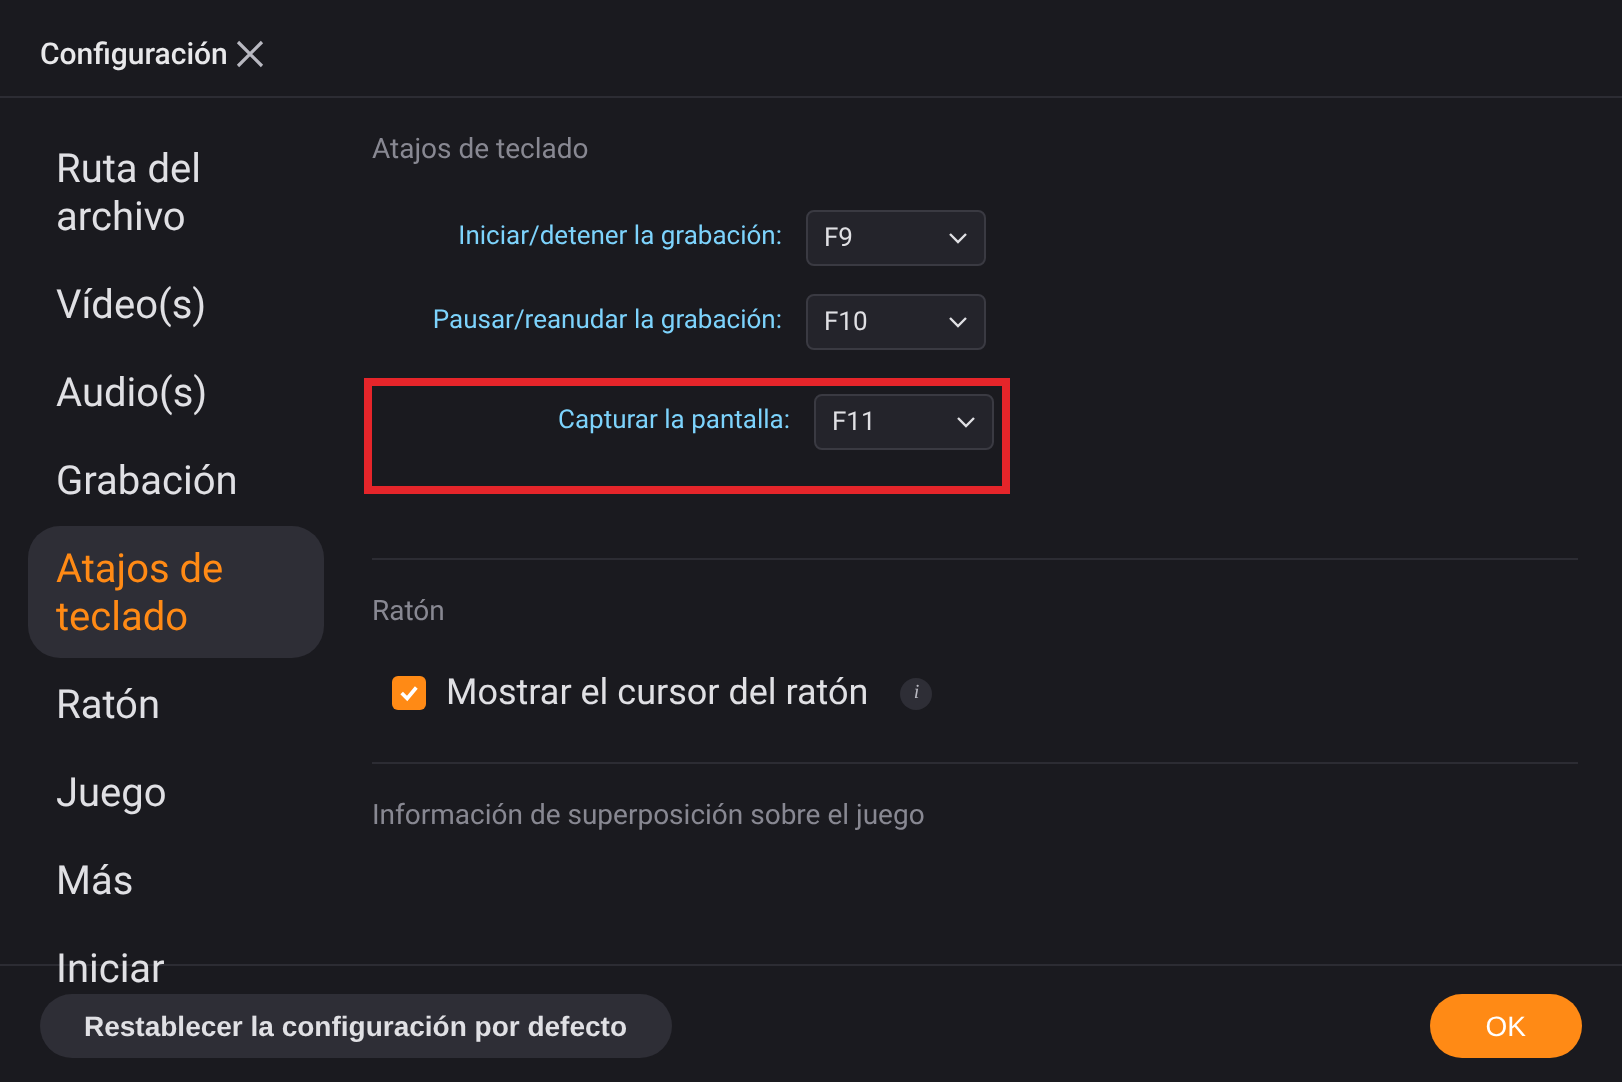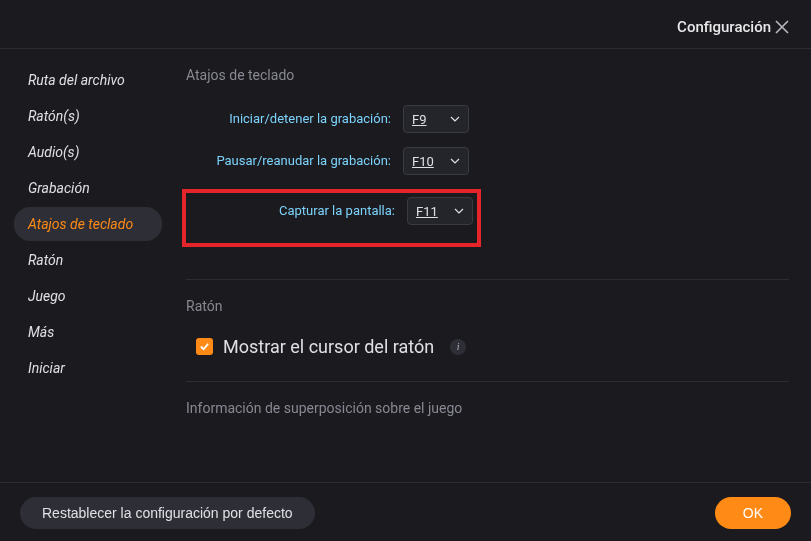--- a/index.html
+++ b/index.html
@@ -12,21 +12,21 @@
       font-family: -apple-system, BlinkMacSystemFont, "Segoe UI", Roboto, sans-serif;
       color: #b8b8c0;
       width: 811px;
       height: 541px;
       overflow: hidden;
       border-radius: 12px;
     }
     .titlebar {
       display: flex;
       align-items: center;
-      justify-content: flex-end;
+      justify-content: flex-start;
       padding: 16px 18px 10px 20px;
     }
     .title {
       color: #e8e8ea;
       font-size: 15px;
       font-weight: 500;
     }
     .close-btn {
       width: 22px;
       height: 22px;
@@ -45,25 +45,24 @@
     }
     .sidebar {
       width: 172px;
       padding: 14px 10px 10px 14px;
       display: flex;
       flex-direction: column;
       gap: 2px;
     }
     .sidebar-item {
       padding: 9px 14px;
-      font-size: 14px;
+      font-size: 20px;
       color: #e0e0e4;
       cursor: pointer;
       border-radius: 16px;
-      font-style: italic;
     }
     .sidebar-item.active {
       background: #2e2e36;
       color: #ff8a15;
     }
     .content {
       flex: 1;
       padding: 18px 22px 10px 14px;
       overflow-y: auto;
     }
@@ -79,33 +78,32 @@
       margin-bottom: 14px;
     }
     .row-label {
       width: 205px;
       text-align: right;
       font-size: 13px;
       color: #7dd3fc;
       line-height: 1.35;
     }
     .select {
-      width: 66px;
+      width: 90px;
       height: 28px;
       background: #24242b;
       border: 1px solid #3a3a42;
       border-radius: 4px;
       color: #e0e0e4;
       font-size: 13px;
       padding: 0 8px;
       display: flex;
       align-items: center;
       justify-content: space-between;
       cursor: pointer;
-      text-decoration: underline;
     }
     .select svg { width: 10px; height: 10px; fill: #b8b8c0; }
     .highlight-box {
       border: 4px solid #e5252a;
       padding: 4px 4px 2px 4px;
       margin-left: -4px;
       margin-bottom: 8px;
       display: inline-flex;
     }
     .highlight-box .row { margin-bottom: 16px; }
@@ -159,20 +157,21 @@
     .btn {
       padding: 8px 22px;
       border-radius: 18px;
       font-size: 14px;
       cursor: pointer;
       border: none;
     }
     .btn-secondary {
       background: #2e2e36;
       color: #e0e0e4;
+      font-weight: bold;
     }
     .btn-primary {
       background: #ff8a15;
       color: #fff;
       padding: 8px 28px;
     }
     .footer-right { display: flex; gap: 12px; align-items: center; }
   </style>
 </head>
 <body>
@@ -182,21 +181,21 @@
   <div class="close-btn">
     <svg viewBox="0 0 16 16">
         <path d="M2 2 L14 14 M14 2 L2 14" stroke="currentColor" stroke-width="1.6" fill="none"></path>
       </svg>
   </div>
 </div>
 
 <div class="body">
   <div class="sidebar">
     <div class="sidebar-item"><span>Ruta del archivo</span></div>
-    <div class="sidebar-item"><span>Ratón(s)</span></div>
+    <div class="sidebar-item"><span>Vídeo(s)</span></div>
     <div class="sidebar-item"><span>Audio(s)</span></div>
     <div class="sidebar-item"><span>Grabación</span></div>
     <div class="sidebar-item active"><span>Atajos de teclado</span></div>
     <div class="sidebar-item"><span>Ratón</span></div>
     <div class="sidebar-item"><span>Juego</span></div>
     <div class="sidebar-item"><span>Más</span></div>
     <div class="sidebar-item"><span>Iniciar</span></div>
   </div>
 
   <div class="content">

